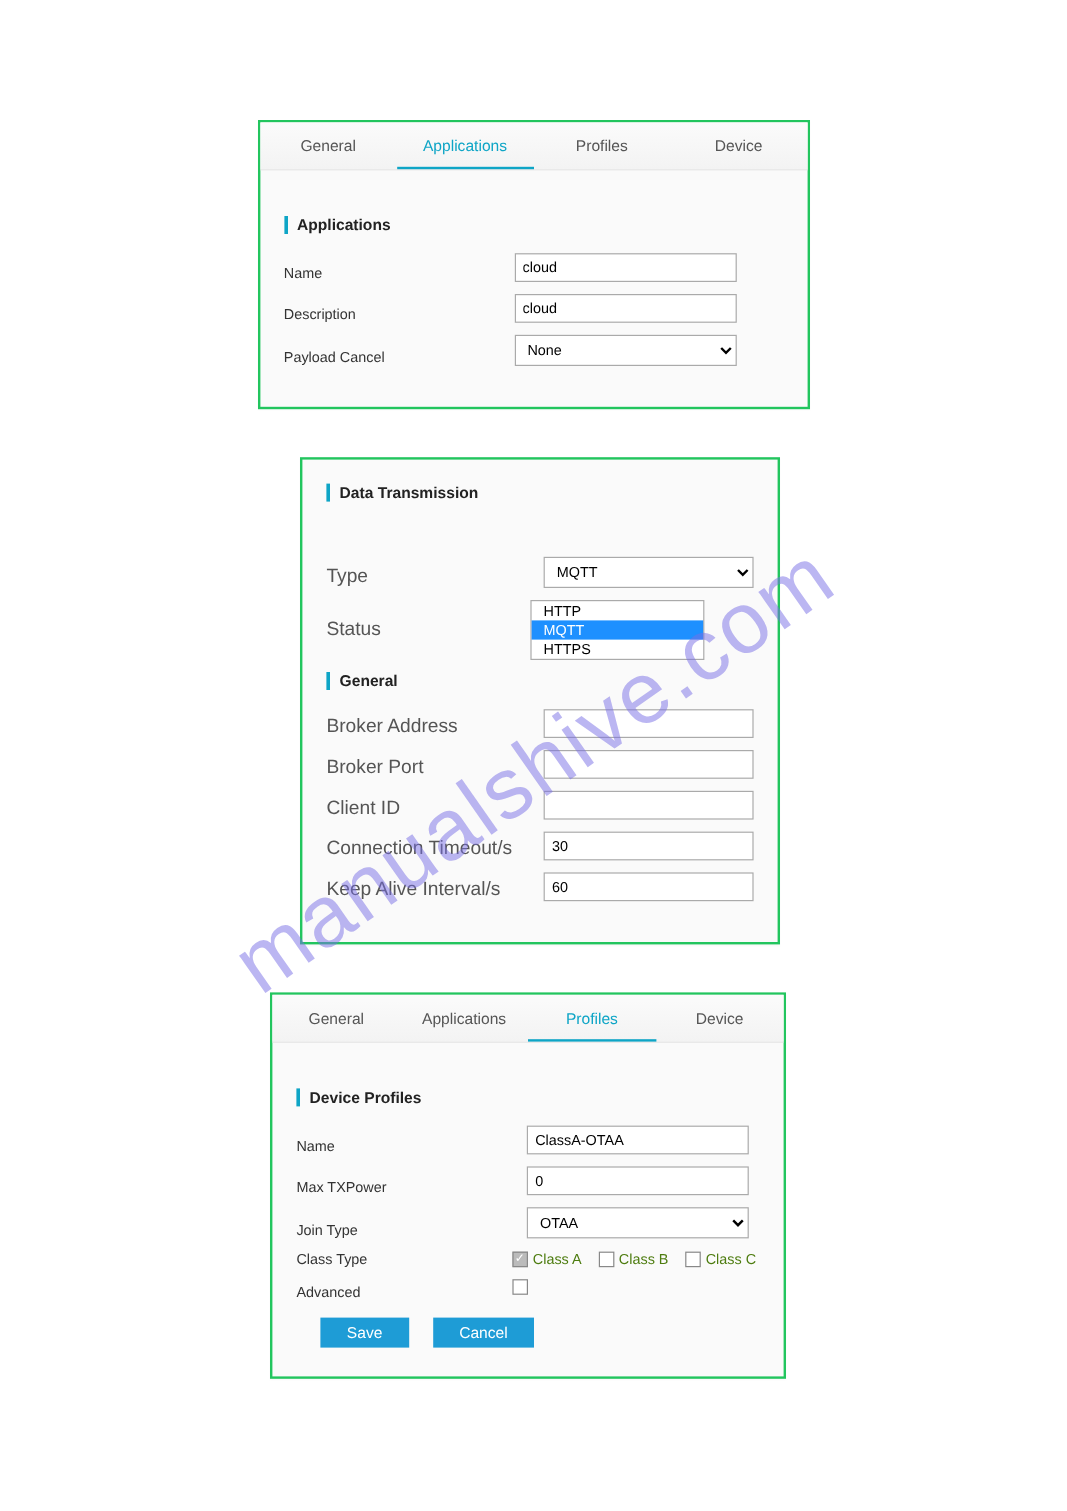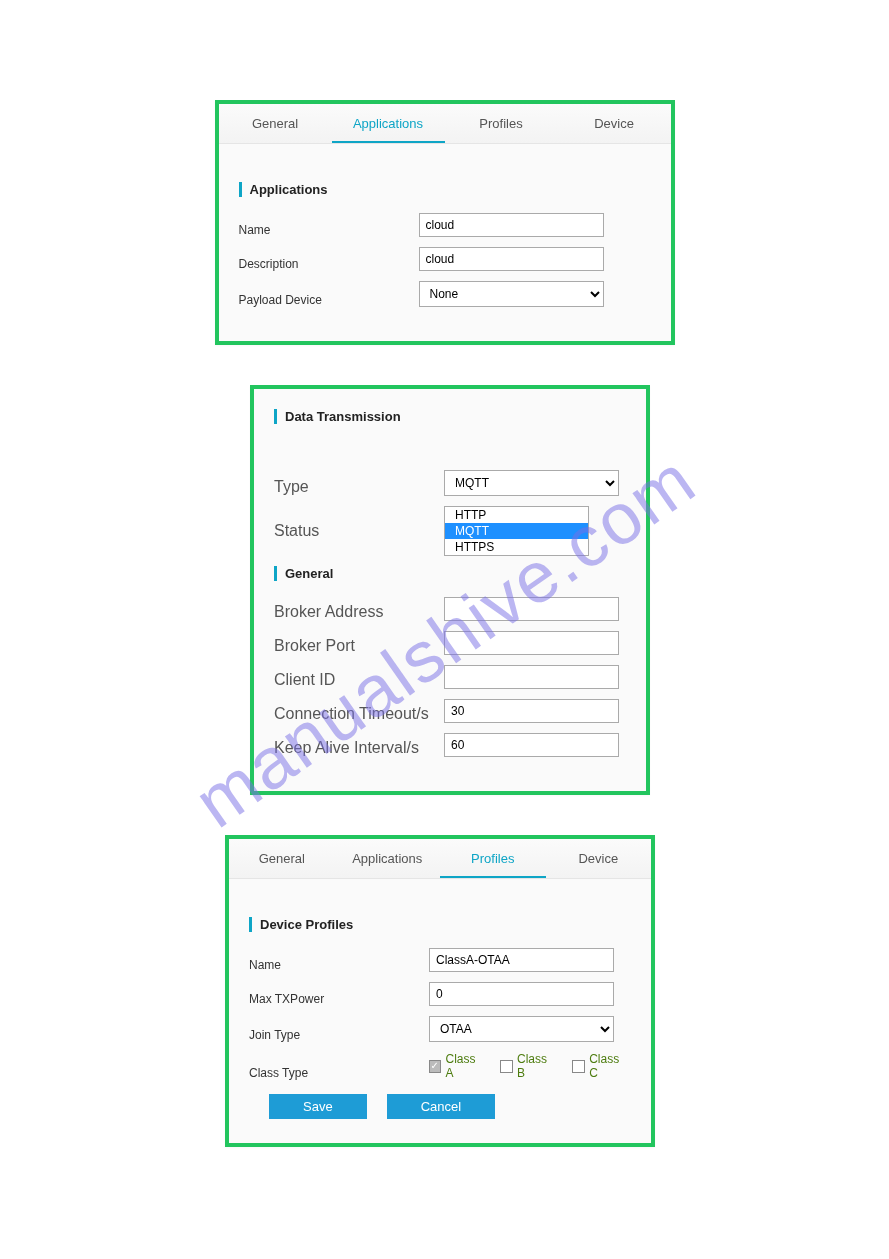--- a/index.html
+++ b/index.html
@@ -6,21 +6,21 @@
   body { margin: 0; background: #fff; padding: 100px 0 200px; }
   .page { width: 889px; margin: 0 auto; position: relative; }
   .watermark {
     position: absolute; left: 50%; top: 50%;
     transform: translate(-50%, -30%) rotate(-35deg);
     font-size: 72px; color: rgba(120, 110, 230, 0.5);
     font-weight: 400; letter-spacing: 2px;
     pointer-events: none; z-index: 500; white-space: nowrap;
   }
   .panel {
-    background: #fafafa; border: 4px solid #22c55e;
+    background: #fafafa; border: 2px solid #22c55e;
     margin: 0 auto 40px; box-shadow: 0 1px 2px rgba(0,0,0,0.03);
   }
   .panel1 { width: 460px; }
   .panel2 { width: 400px; margin-left: 250px; }
   .panel3 { width: 430px; margin-left: 225px; }
   .tabs {
     display: flex; border-bottom: 1px solid #e5e5e5;
     background: linear-gradient(#fbfbfb, #f3f3f3);
   }
   .tab {
@@ -33,38 +33,38 @@
   .section-title {
     border-left: 3px solid #0ea5c6; padding-left: 8px;
     font-weight: bold; font-size: 13px; color: #222; margin: 4px 0 16px;
   }
   .row { display: flex; align-items: flex-end; margin-bottom: 10px; }
   .label { width: 180px; font-size: 12px; color: #333; }
   .label2 { width: 170px; font-size: 16px; color: #555; }
   .label3 { width: 180px; font-size: 12px; color: #333; }
   .field input, .field select {
     width: 185px; height: 24px; border: 1px solid #aaa;
-    font-size: 12px; padding: 0 6px; background: #fff;
+    font-size: 12px; padding: 0 6px; background: #fff; margin-left: 12px;
   }
   .field select { height: 26px; }
   .panel2 .field input, .panel2 .field select { width: 175px; }
   .dropdown-open {
     width: 145px; border: 1px solid #aaa; font-size: 12px; background: #fff;
   }
   .dropdown-open .opt { padding: 1px 10px; color: #000; }
   .dropdown-open .opt.sel { background: #1e90ff; color: #fff; }
   .checkline { display: flex; gap: 14px; align-items: center; font-size: 12px; color: #4d7c0f; }
   .cb { display: inline-flex; align-items: center; gap: 4px; }
   .cbx { width: 13px; height: 13px; border: 1px solid #888; display: inline-block; background:#fff; }
   .cbx.checked { background: #bbb; position: relative; }
   .cbx.checked::after { content:"✓"; font-size:10px; position:absolute; left:1px; top:-1px; color:#fff; }
   .btns { display: flex; gap: 20px; margin-top: 14px; padding-left: 20px; }
   .btn {
     background: #1e9cd6; color: #fff; border: none;
-    padding: 5px 34px; font-size: 13px; cursor: pointer;
+    padding: 5px 22px; font-size: 13px; cursor: pointer;
   }
   .spacer-top { height: 30px; }
 </style>
 </head>
 <body>
 
 <div class="page">
   <div class="watermark">manualshive.com</div>
 
   <div class="panel panel1">
@@ -79,21 +79,21 @@
       <div class="section-title">Applications</div>
       <div class="row">
         <div class="label">Name</div>
         <div class="field"><input value="cloud" style=""></div>
       </div>
       <div class="row">
         <div class="label">Description</div>
         <div class="field"><input value="cloud" style=""></div>
       </div>
       <div class="row">
-        <div class="label">Payload Device</div>
+        <div class="label">Payload Cancel</div>
         <div class="field">
           <select>
             <option>None</option>
           </select>
         </div>
       </div>
     </div>
   </div>
 
   <div class="panel panel2">
@@ -176,20 +176,24 @@
           <span class="cb">
             <span class="cbx"></span>
             <span>Class B</span>
           </span>
           <span class="cb">
             <span class="cbx"></span>
             <span>Class C</span>
           </span>
         </div>
       </div>
+      <div class="row">
+        <div class="label3">Advanced</div>
+        <div><span class="cbx"></span></div>
+      </div>
       <div class="btns">
         <button class="btn">Save</button>
         <button class="btn">Cancel</button>
       </div>
     </div>
   </div>
 
 </div>
 
 </body></html>

